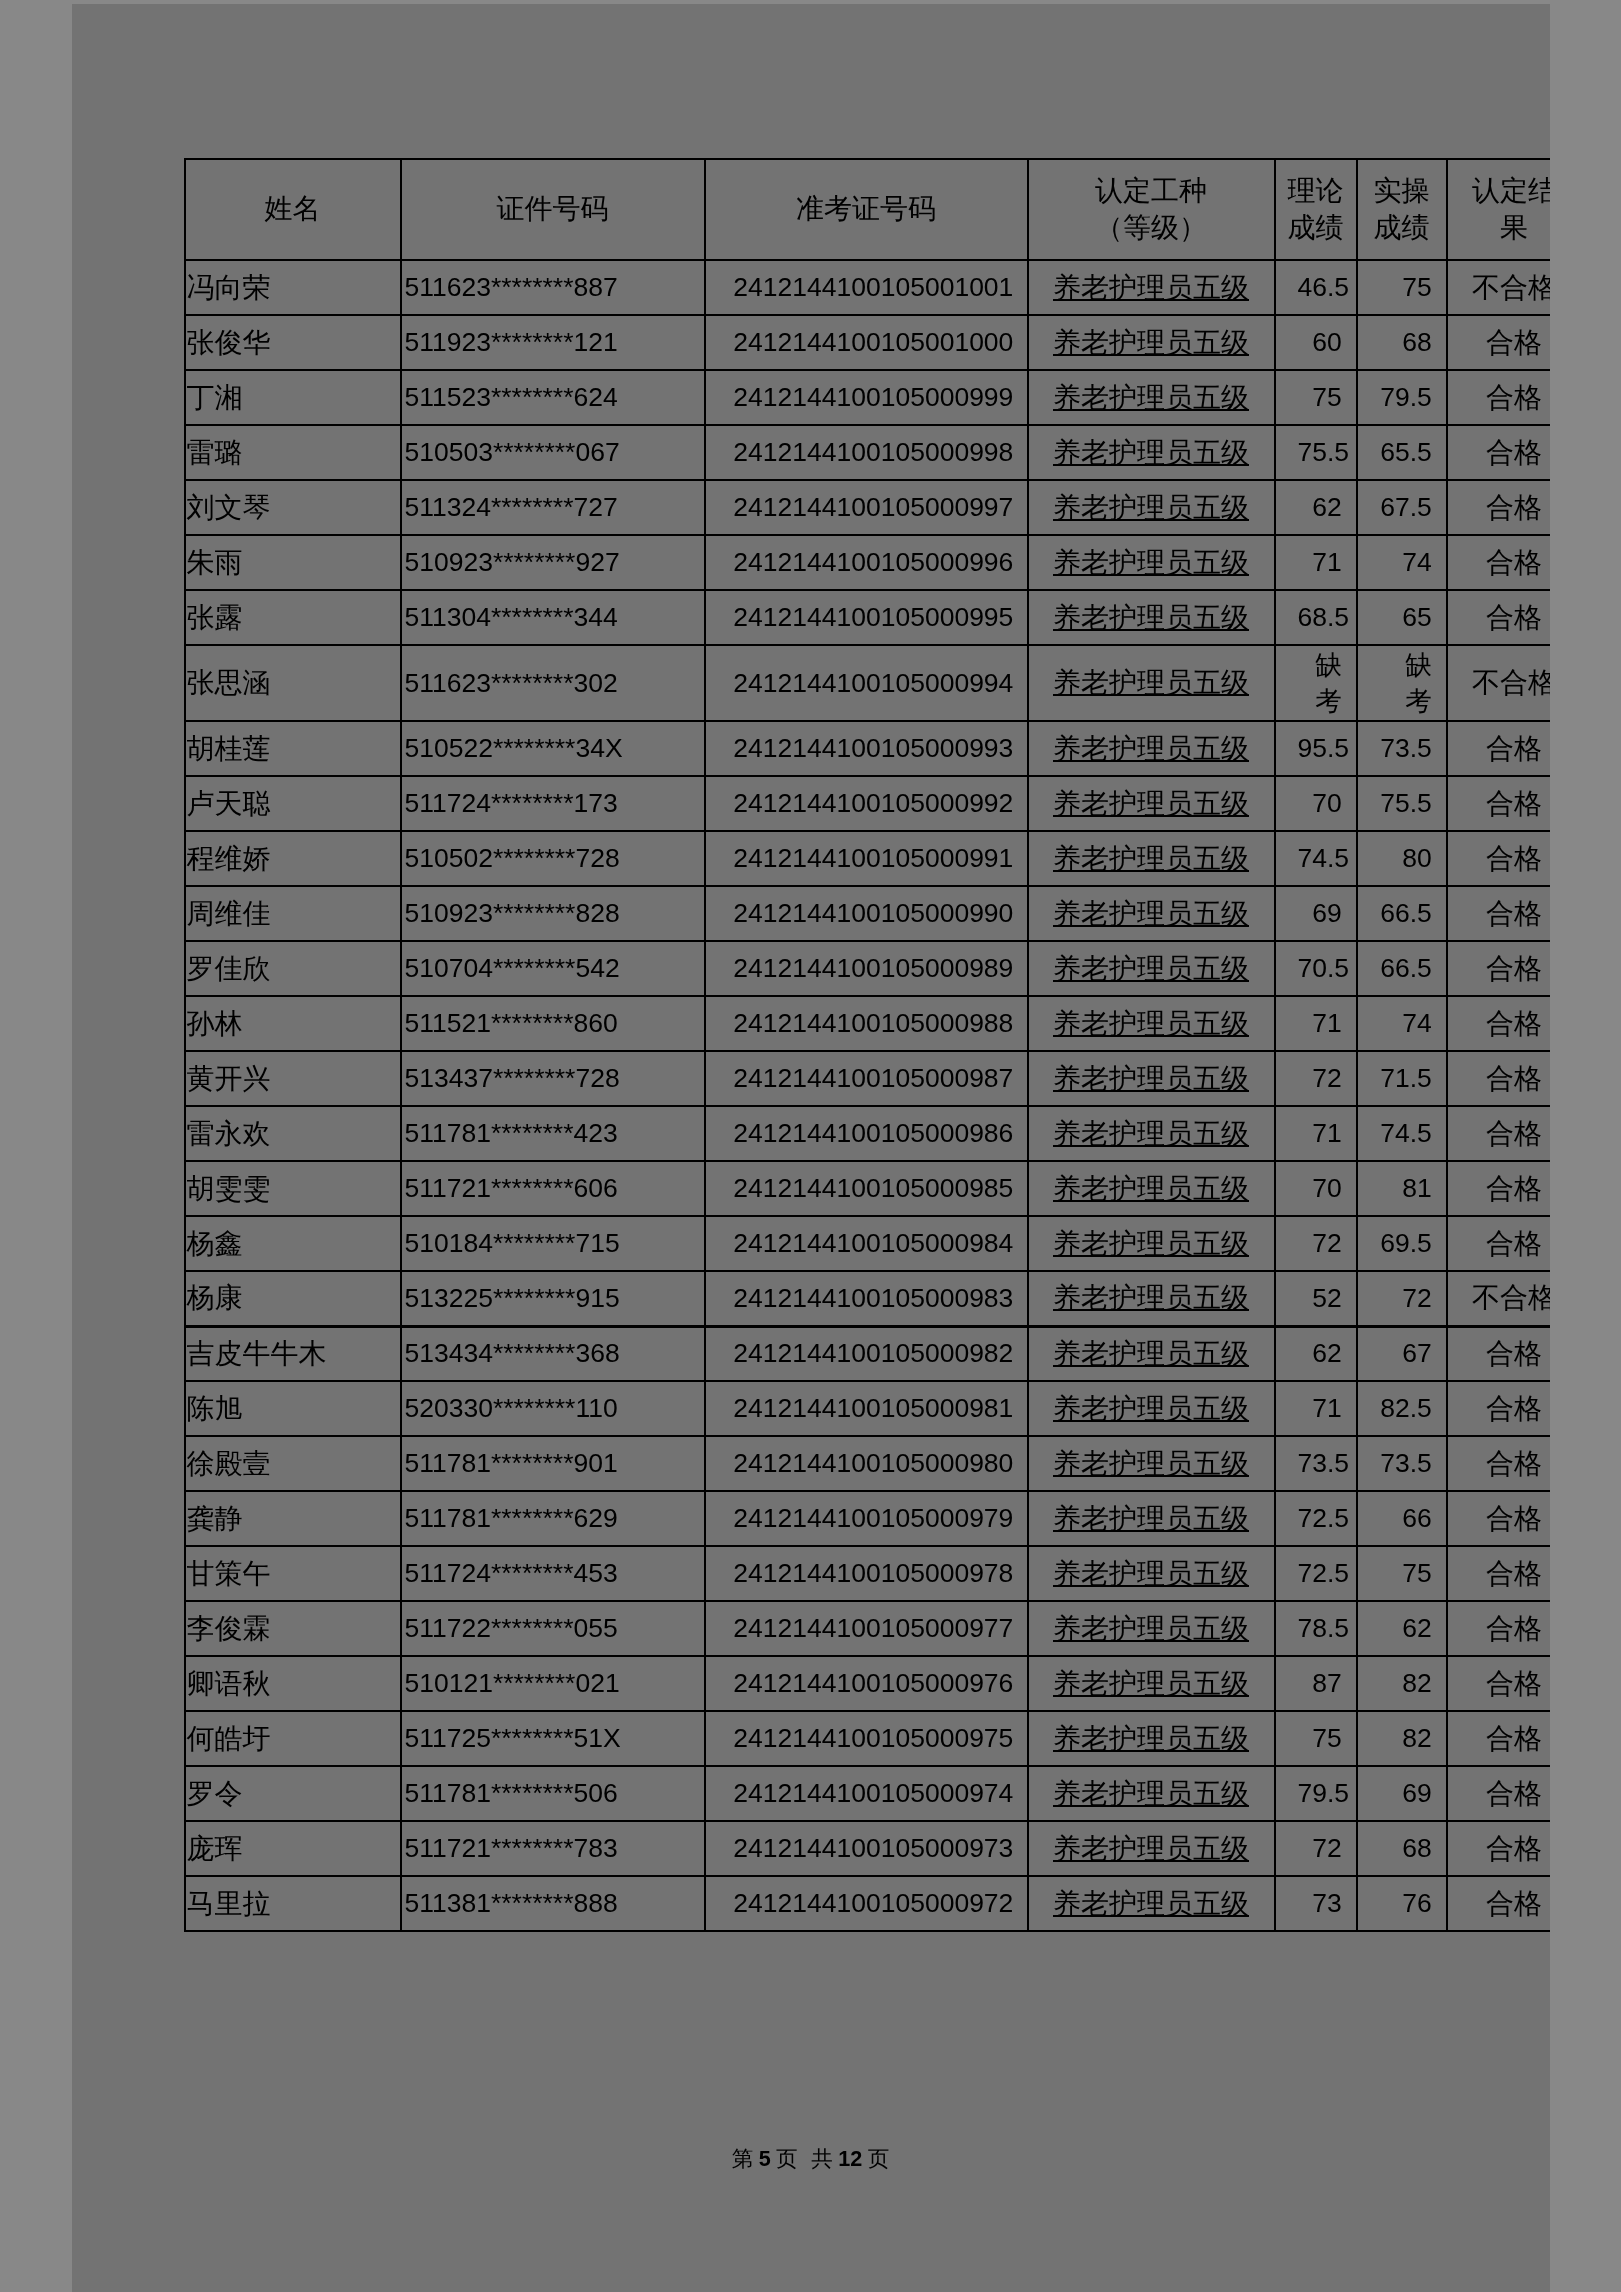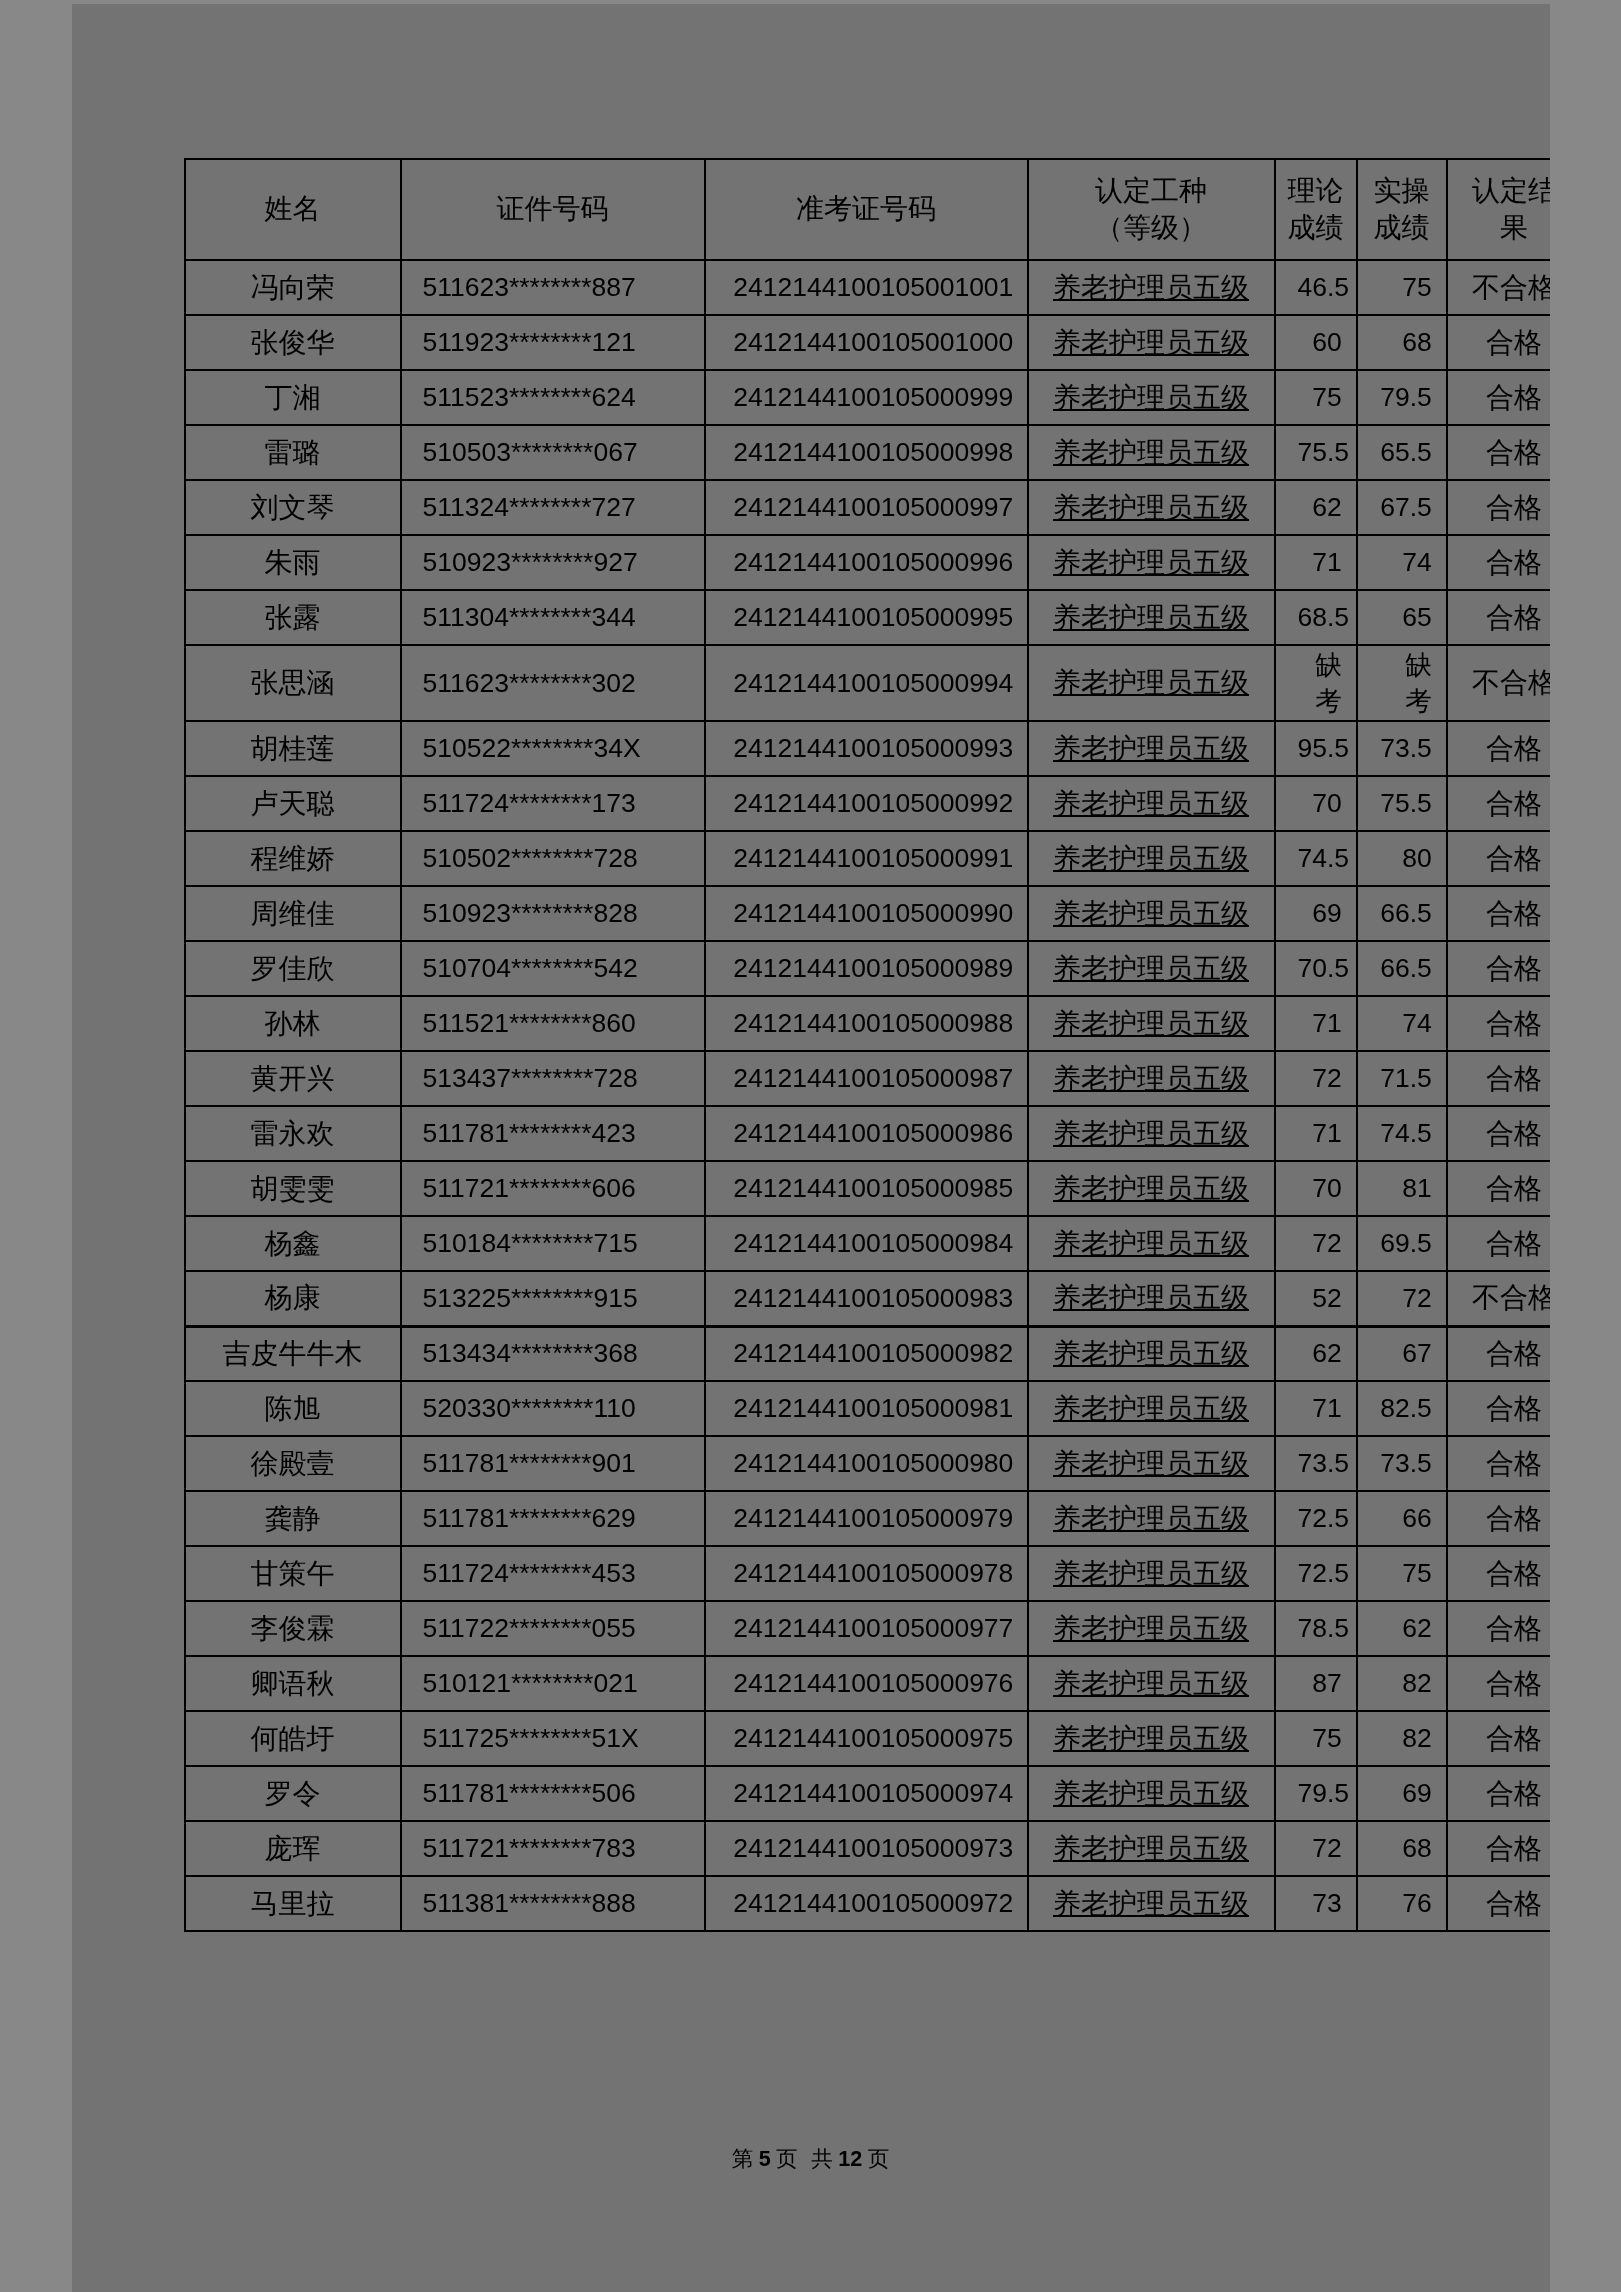--- a/index.html
+++ b/index.html
@@ -25,22 +25,22 @@
     font-weight:normal;
   }
   thead tr { height:101px; }
   tbody tr { height:55px; }
   th {
     text-align:center; vertical-align:middle;
     font-size:28px; line-height:1.32;
     white-space:pre-line;
   }
   td { vertical-align:middle; font-size:28px; }
-  .c-name   { text-align:center;  }
-  .c-id     { text-align:left;  padding-left:21px; }
+  .c-name   { text-align:left;  }
+  .c-id     { text-align:left;  padding-left:3px; }
   .c-ticket { text-align:center;  padding-left:15.7px; }
   .c-trade  { text-align:center;text-decoration:underline; }
   .c-score  { text-align:right; padding-right:13.7px;padding-left:22px; }
   .c-result { text-align:center; }
   .num { font-family:"Liberation Sans","DejaVu Sans",sans-serif; font-size:26.5px; }
   tr.sep td { border-bottom-width:3.9px; }
   .footer {
     position:absolute; top:2140px; left:0; width:100%;
     text-align:center; font-size:21.6px;
     font-family:"Liberation Serif","DejaVu Serif",serif;

